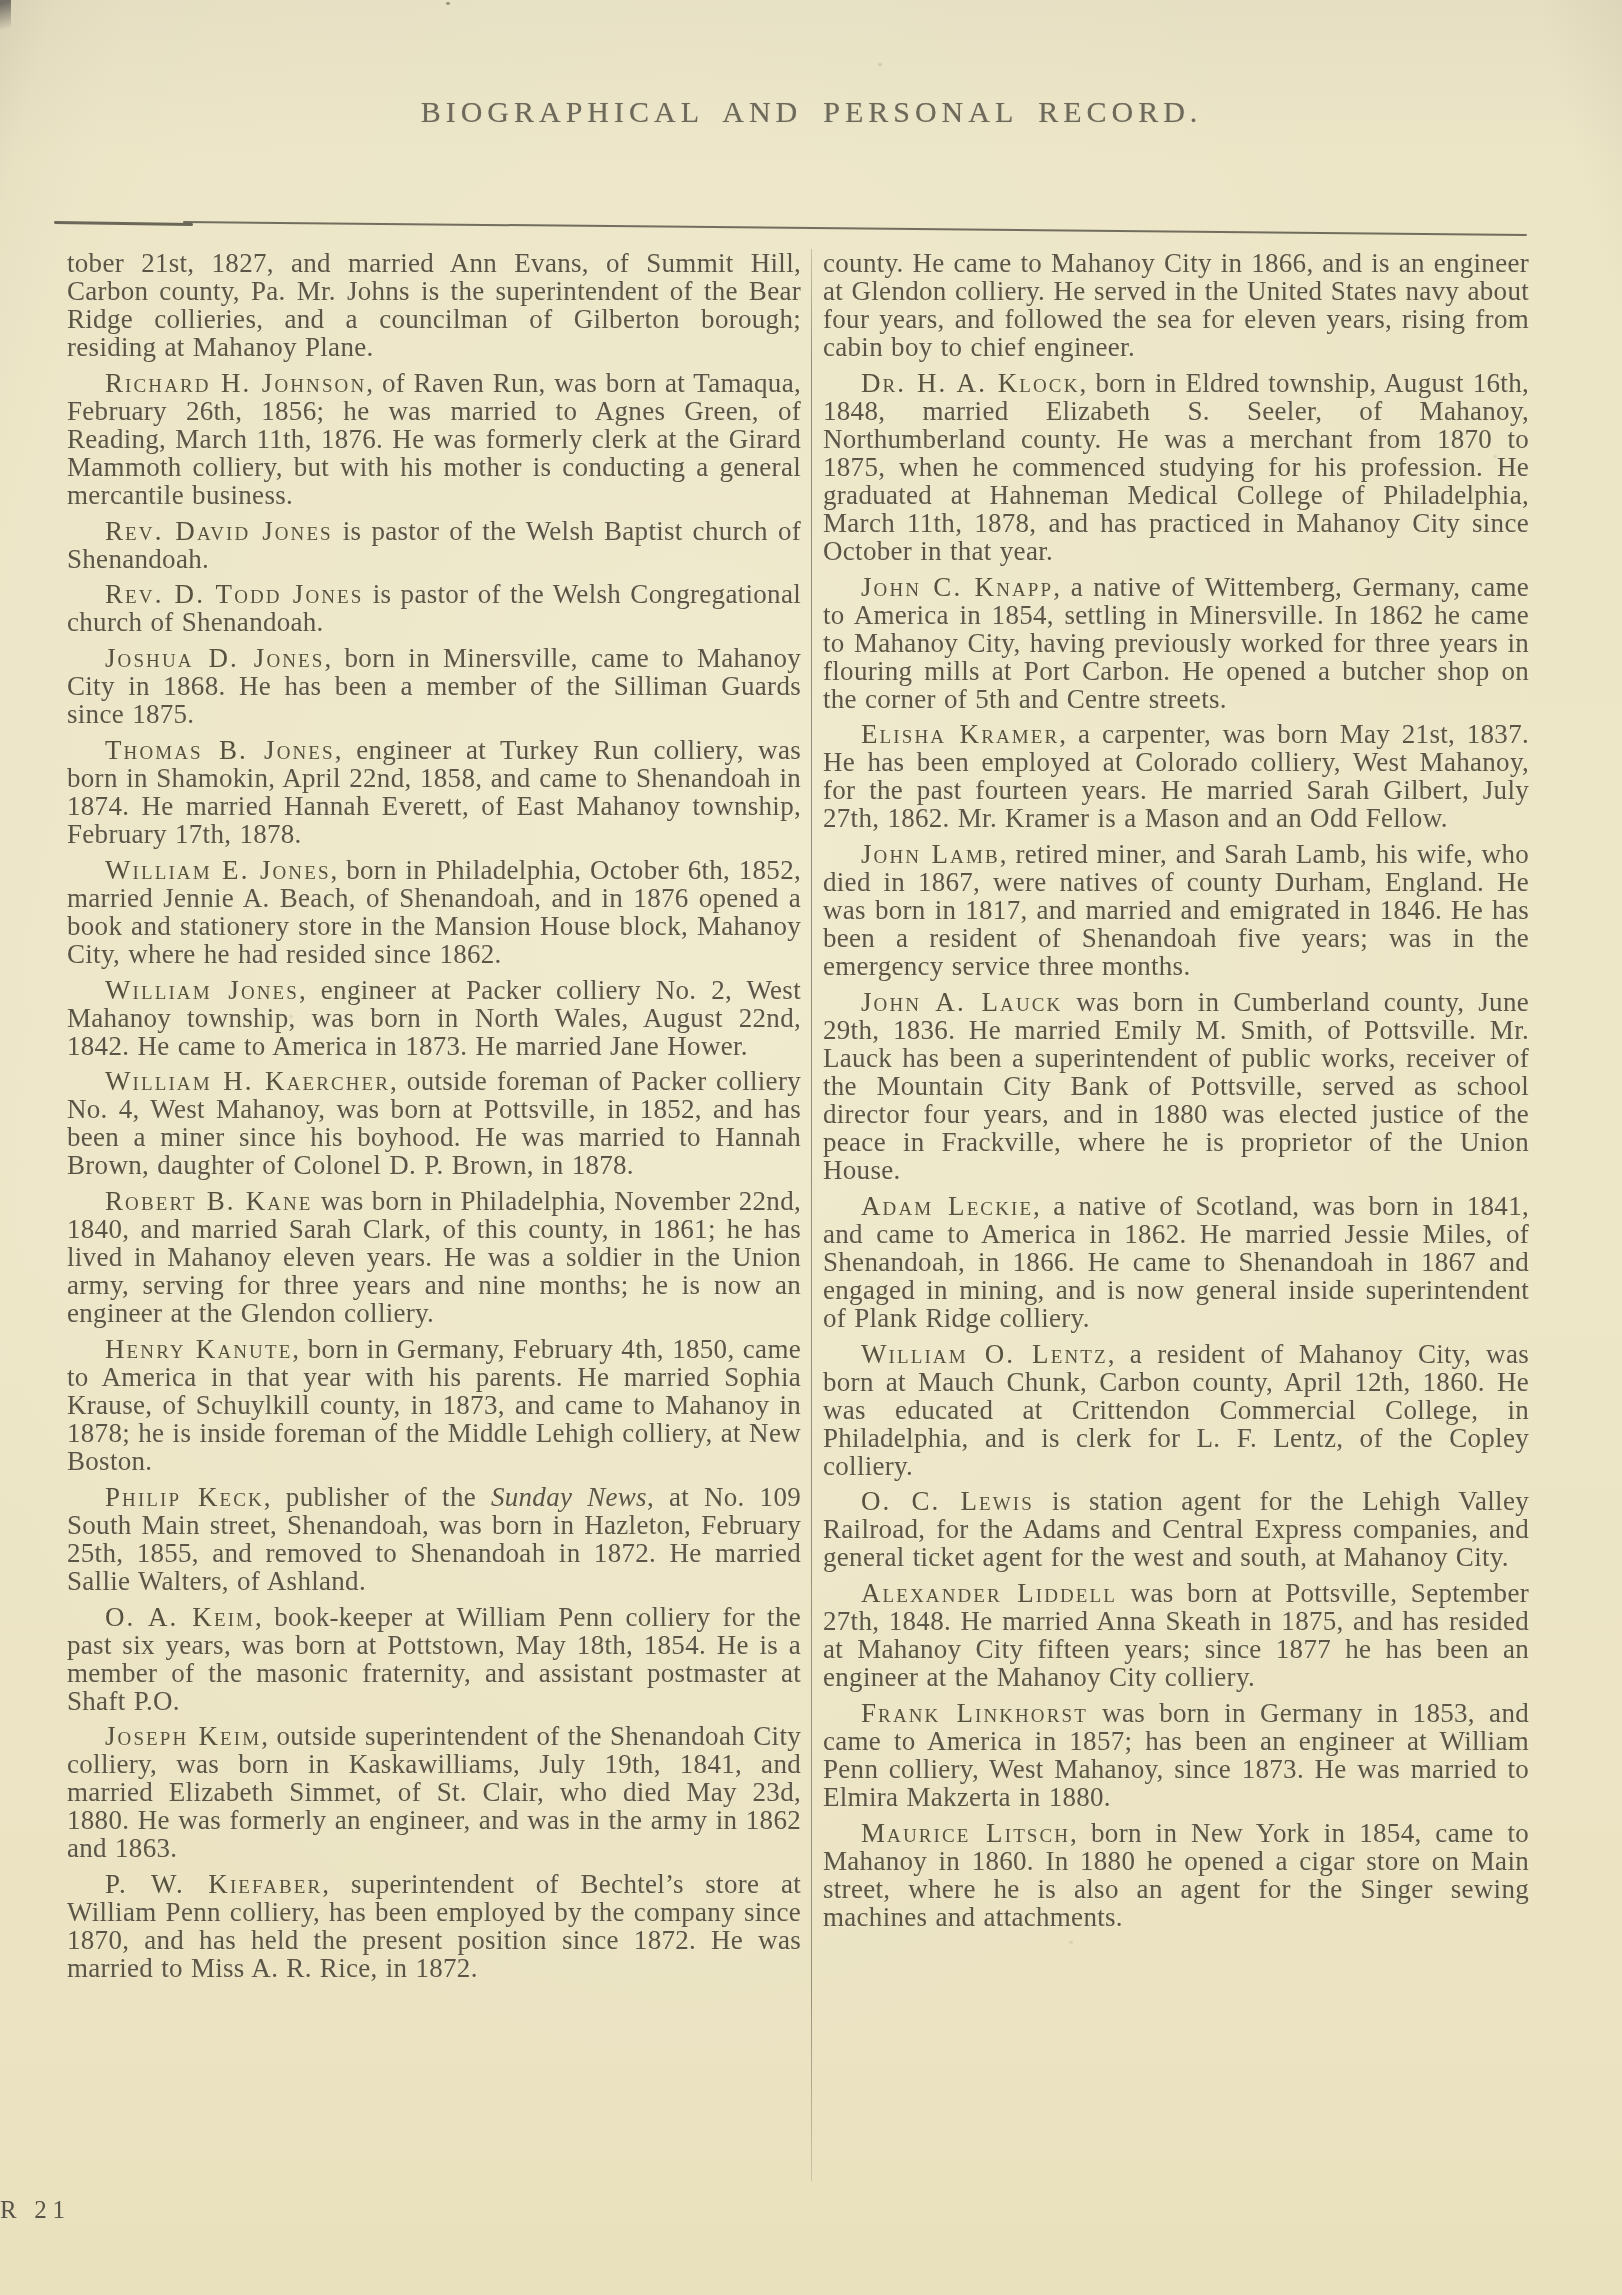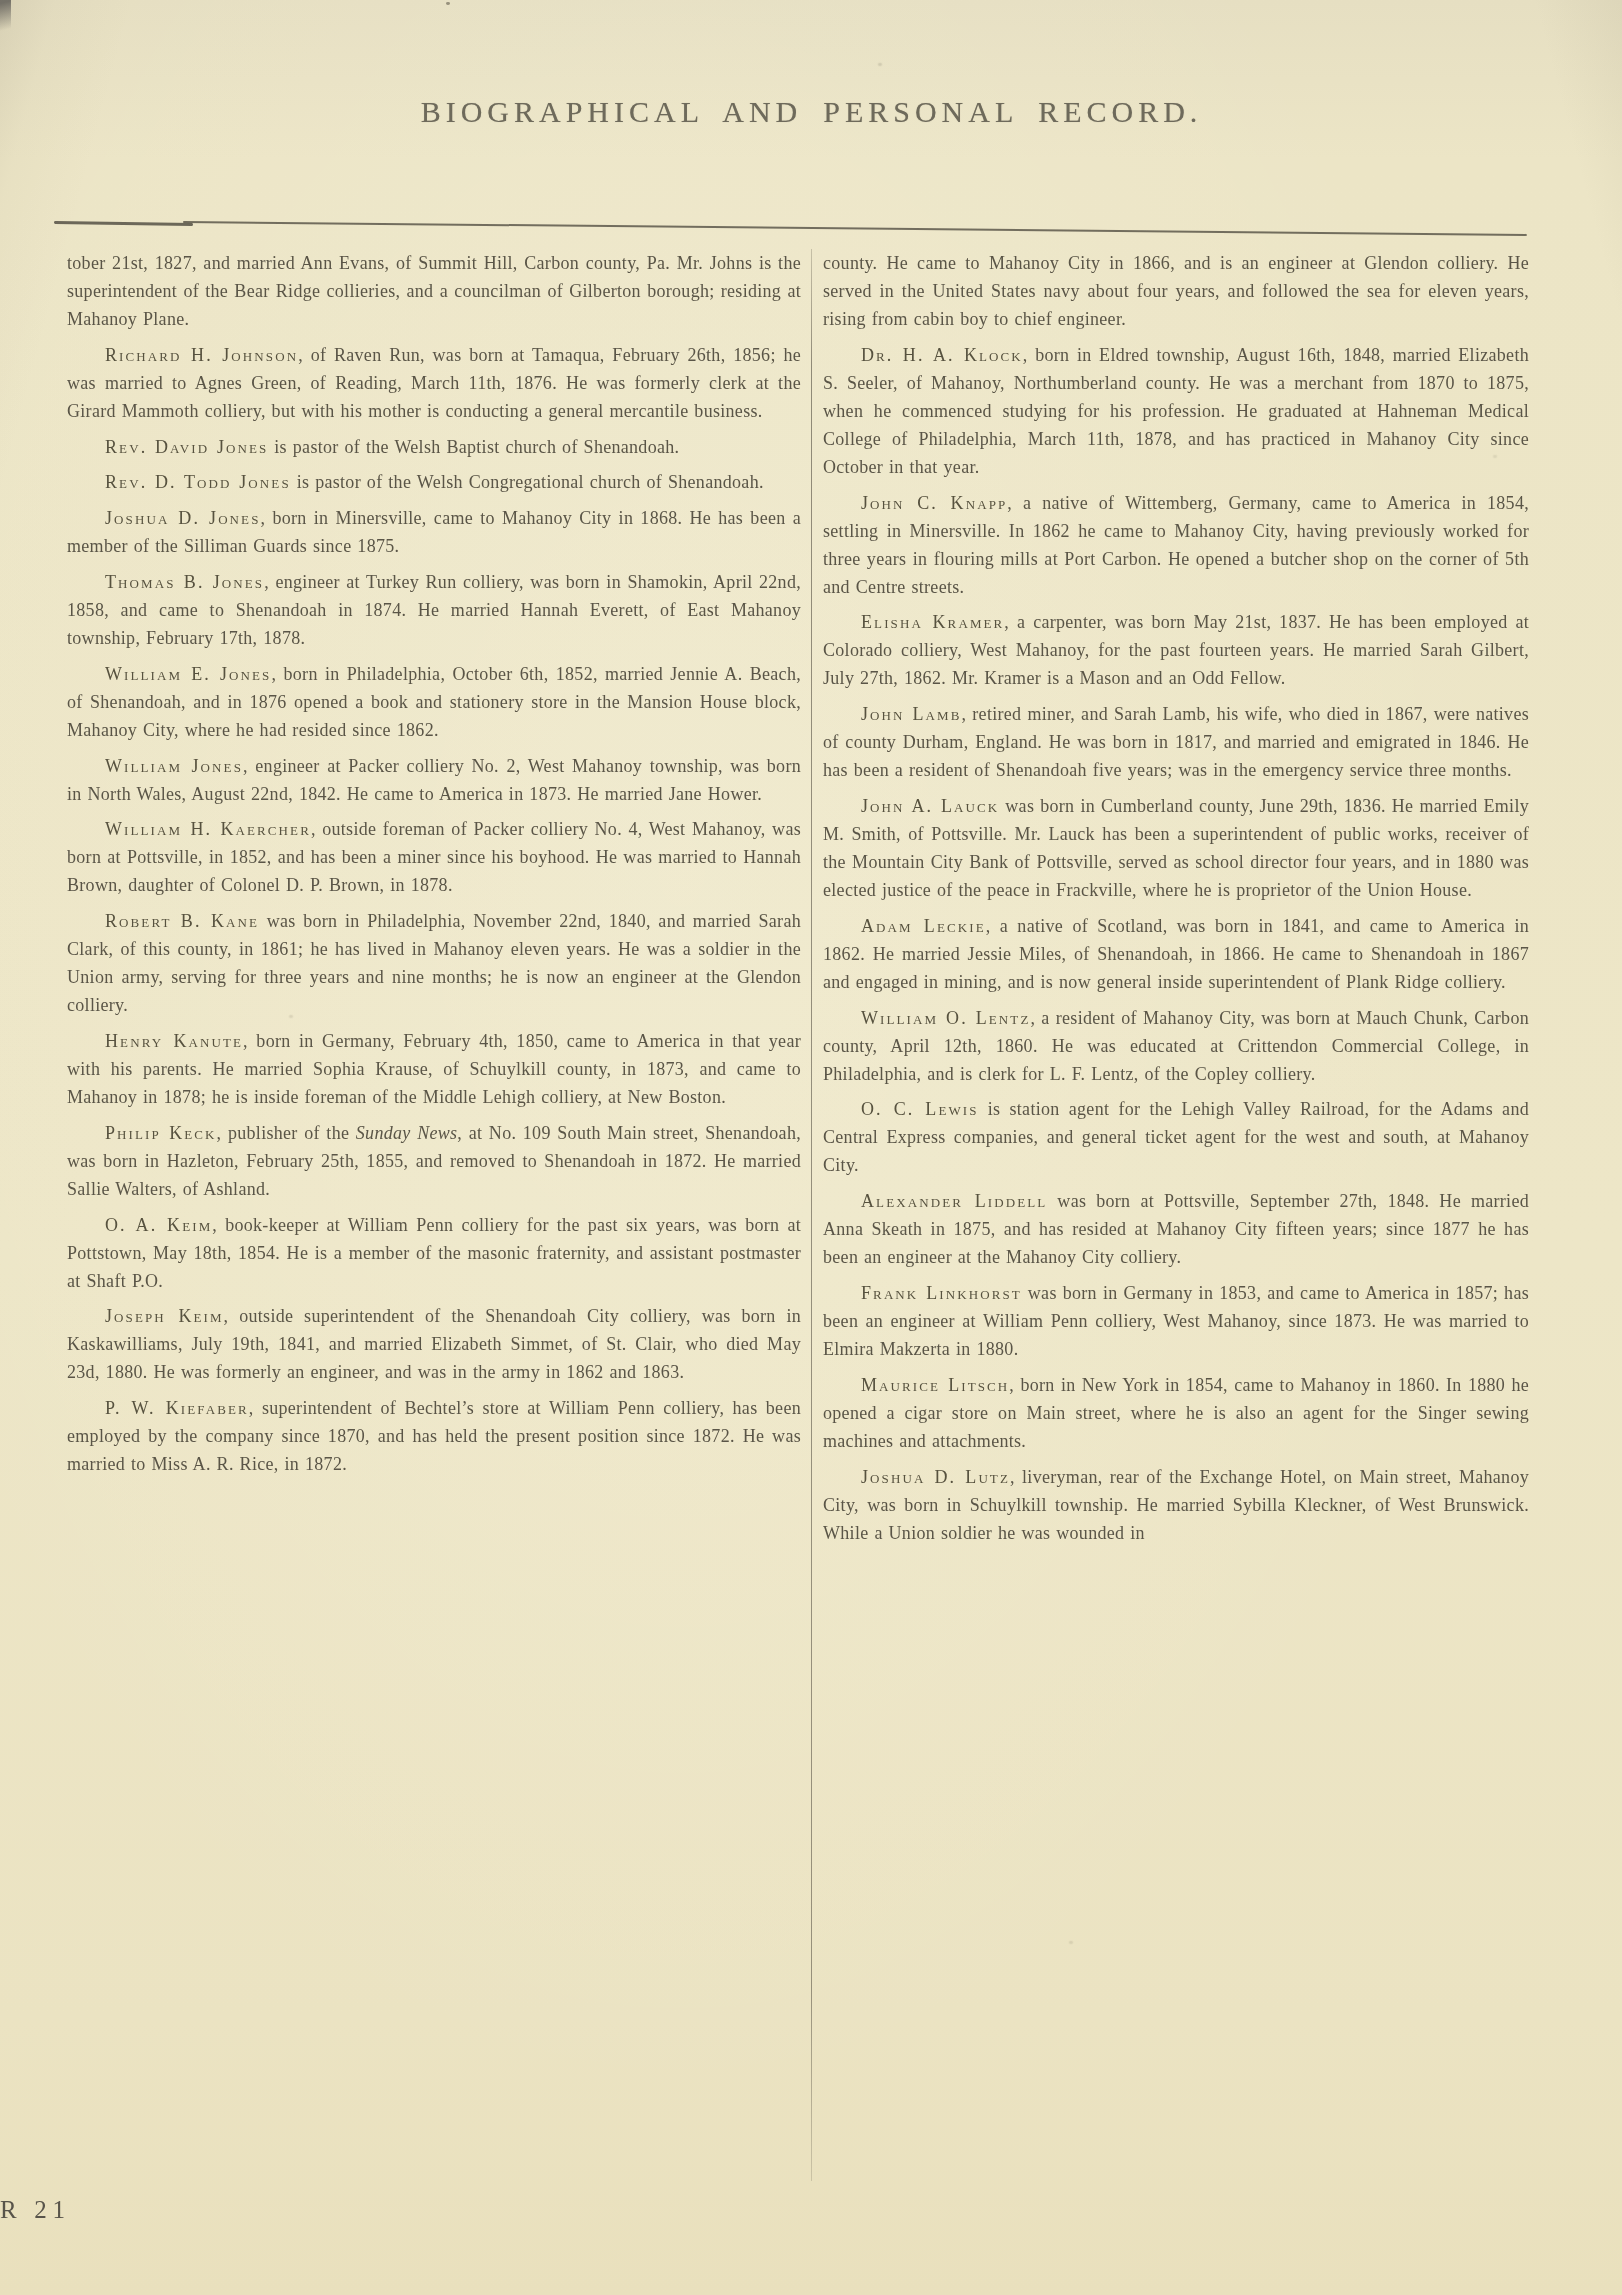--- a/index.html
+++ b/index.html
@@ -50,21 +50,21 @@
     position: absolute; top: 221px; left: 183px; width: 1344px; height: 2.1px;
     background: rgba(72,68,58,0.75); border-radius: 1.4px;
     transform: rotate(0.55deg); transform-origin: left center;
   }
   .column-divider {
     position: absolute; left: 811px; top: 249px; width: 1.4px; height: 1932px;
     background: linear-gradient(180deg, rgba(80,75,63,0.25), rgba(80,75,63,0.6) 6%, rgba(80,75,63,0.55) 90%, rgba(80,75,63,0.2));
   }
   .col {
     position: absolute; top: 249px;
-    font-size: 18px; line-height: 28px;
+    font-size: 27px; line-height: 28px;
     letter-spacing: 0.3px; word-spacing: 1.1px;
     text-align: justify;
   }
   .col-left  { left: 67px;  width: 734px; }
   .col-right { left: 823px; width: 706px; }
   p.bio { margin: 0 0 7.8px 0; text-indent: 38px; }
   p.bio.cont { text-indent: 0; }
   p.bio .lead {
     font-variant-caps: small-caps;
     letter-spacing: 2.1px;
@@ -114,18 +114,17 @@
       <p class="bio"><span class="lead">John C. Knapp</span>, a native of Wittemberg, Germany, came to America in 1854, settling in Minersville.  In 1862 he came to Mahanoy City, having previously worked for three years in flouring mills at Port Carbon.  He opened a butcher shop on the corner of 5th and Centre streets.</p>
       <p class="bio"><span class="lead">Elisha Kramer</span>, a carpenter, was born May 21st, 1837.  He has been employed at Colorado colliery, West Mahanoy, for the past fourteen years.  He married Sarah Gilbert, July 27th, 1862.  Mr. Kramer is a Mason and an Odd Fellow.</p>
       <p class="bio"><span class="lead">John Lamb</span>, retired miner, and Sarah Lamb, his wife, who died in 1867, were natives of county Durham, England.  He was born in 1817, and married and emigrated in 1846.  He has been a resident of Shenandoah five years; was in the emergency service three months.</p>
       <p class="bio"><span class="lead">John A. Lauck</span> was born in Cumberland county, June 29th, 1836.  He married Emily M. Smith, of Pottsville.  Mr. Lauck has been a superintendent of public works, receiver of the Mountain City Bank of Pottsville, served as school director four years, and in 1880 was elected justice of the peace in Frackville, where he is proprietor of the Union House.</p>
       <p class="bio"><span class="lead">Adam Leckie</span>, a native of Scotland, was born in 1841, and came to America in 1862.  He married Jessie Miles, of Shenandoah, in 1866.  He came to Shenandoah in 1867 and engaged in mining, and is now general inside superintendent of Plank Ridge colliery.</p>
       <p class="bio"><span class="lead">William O. Lentz</span>, a resident of Mahanoy City, was born at Mauch Chunk, Carbon county, April 12th, 1860.  He was educated at Crittendon Commercial College, in Philadelphia, and is clerk for L. F. Lentz, of the Copley colliery.</p>
       <p class="bio"><span class="lead">O. C. Lewis</span> is station agent for the Lehigh Valley Railroad, for the Adams and Central Express companies, and general ticket agent for the west and south, at Mahanoy City.</p>
       <p class="bio"><span class="lead">Alexander Liddell</span> was born at Pottsville, September 27th, 1848.  He married Anna Skeath in 1875, and has resided at Mahanoy City fifteen years; since 1877 he has been an engineer at the Mahanoy City colliery.</p>
       <p class="bio"><span class="lead">Frank Linkhorst</span> was born in Germany in 1853, and came to America in 1857; has been an engineer at William Penn colliery, West Mahanoy, since 1873.  He was married to Elmira Makzerta in 1880.</p>
       <p class="bio"><span class="lead">Maurice Litsch</span>, born in New York in 1854, came to Mahanoy in 1860.  In 1880 he opened a cigar store on Main street, where he is also an agent for the Singer sewing machines and attachments.</p>
-      <p class="bio"><span class="lead">Joshua D. Lutz</span>, liveryman, rear of the Exchange Hotel, on Main street, Mahanoy City, was born in Schuylkill township.  He married Sybilla Kleckner, of West Brunswick.  While a Union soldier he was wounded in</p>
     </div>
 
   <div class="footer-signature">R 21</div>
 </div>
 
 
 </body></html>

